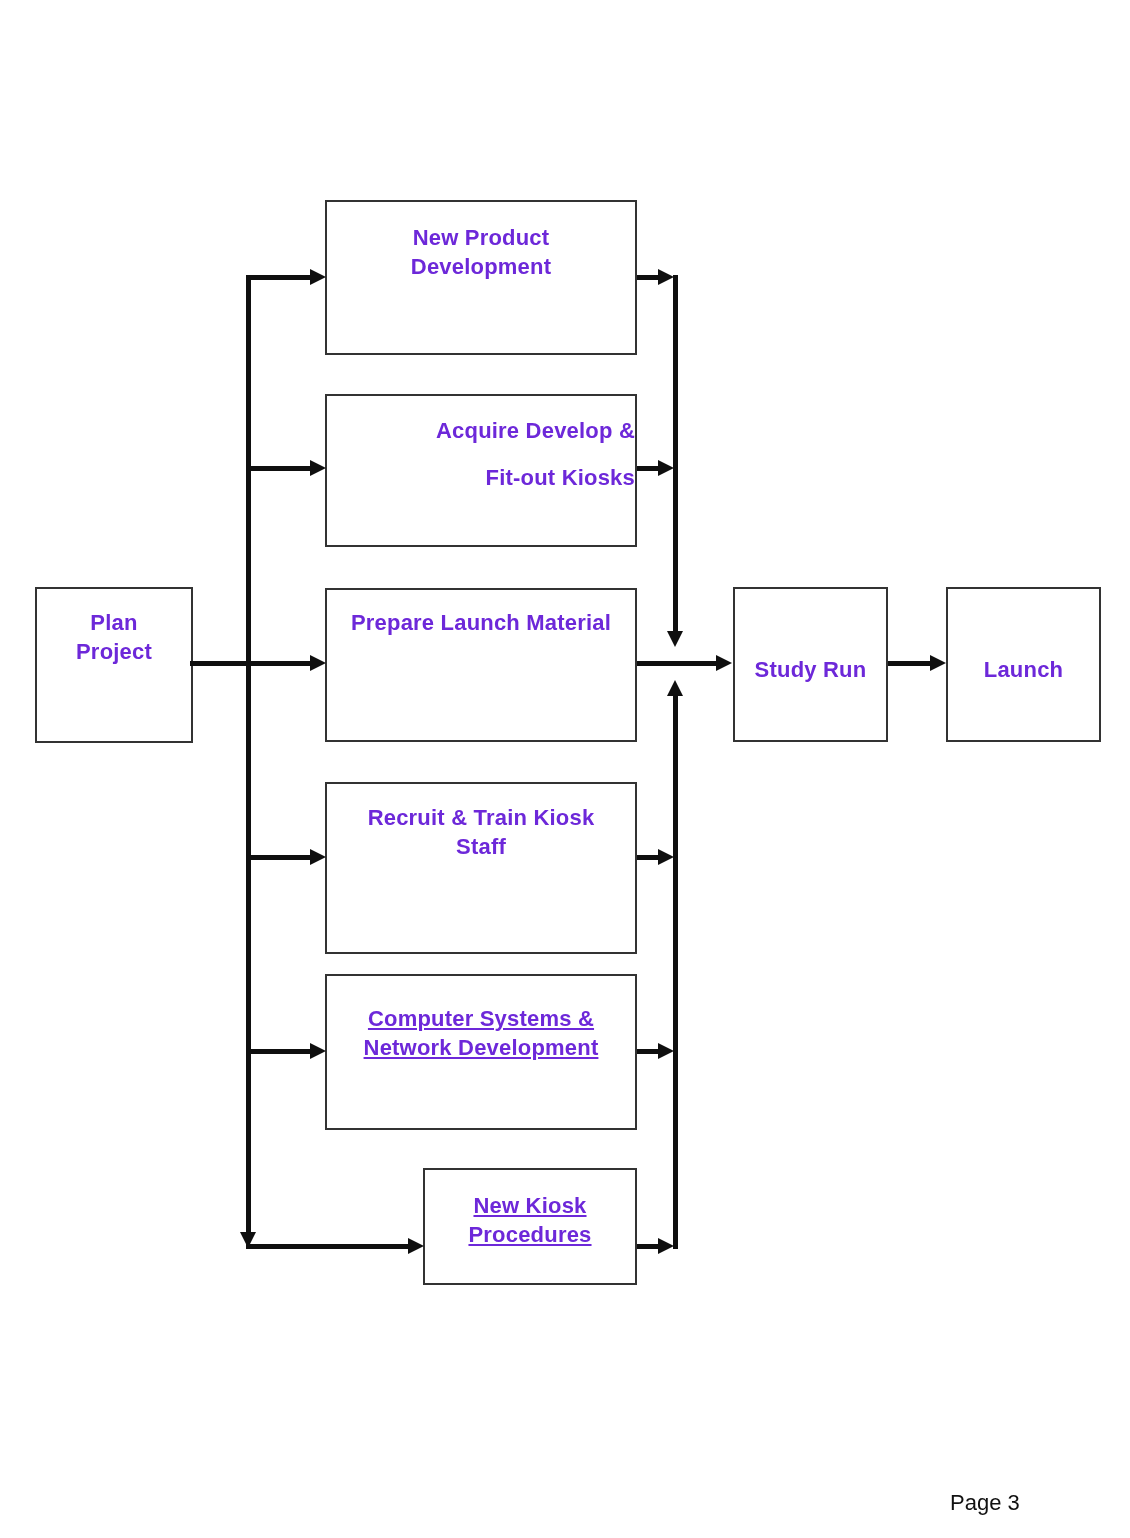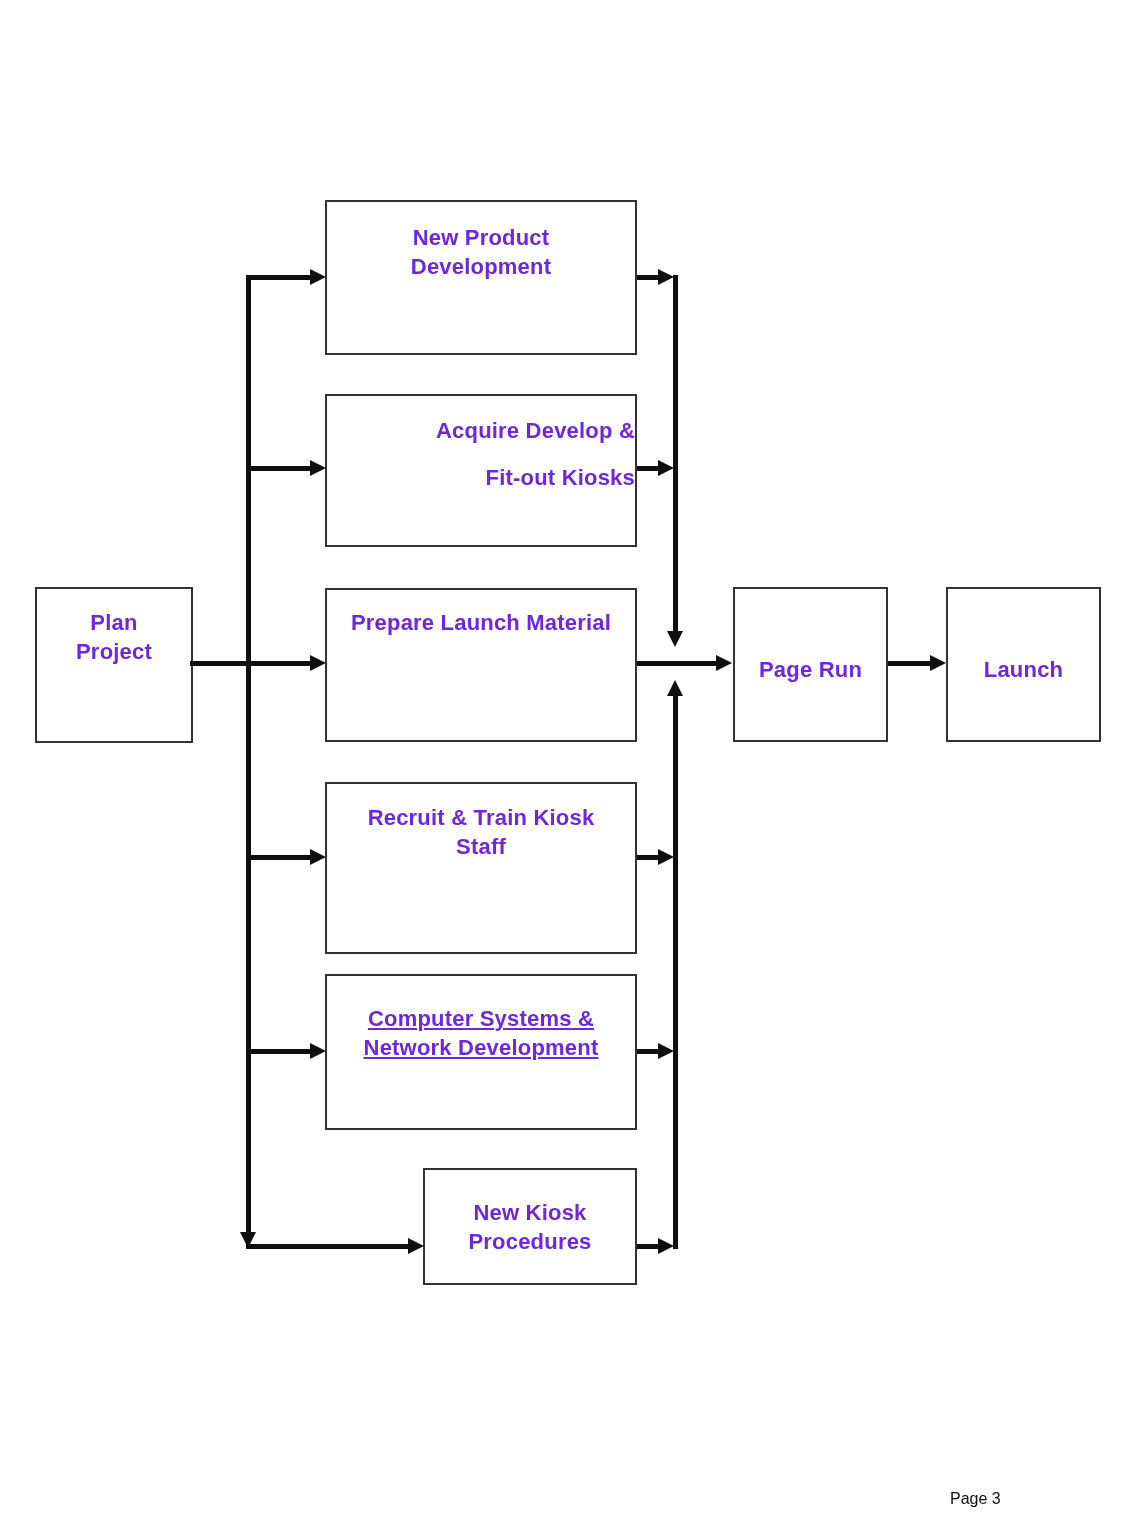--- a/index.html
+++ b/index.html
@@ -73,21 +73,21 @@
     position: absolute;
     width: 0; height: 0;
     border-left: 8px solid transparent;
     border-right: 8px solid transparent;
     border-bottom: 16px solid #0f0f0f;
   }
   .page-number {
     position: absolute;
     left: 950px;
     top: 1490px;
-    font-size: 16px;
+    font-size: 22px;
     color: #111111;
   }
 </style>
 </head>
 <body>
 
 <div class="page">
 
 
   <div>
@@ -116,26 +116,26 @@
       <span class="node-label" style="padding-top:19px;">Recruit &amp; Train Kiosk
 Staff</span>
     </div>
 
     <div class="node" style="left:325px; top:974px; width:312px; height:156px;">
       <span class="node-label" style="padding-top:28px;text-decoration:underline;">Computer Systems &amp;
 Network Development</span>
     </div>
 
     <div class="node" style="left:423px; top:1168px; width:214px; height:117px;">
-      <span class="node-label" style="padding-top:28px;">New Kiosk
+      <span class="node-label" style="padding-top:21px;text-decoration:underline;">New Kiosk
 Procedures</span>
     </div>
 
     <div class="node" style="left:733px; top:587px; width:155px; height:155px;">
-      <span class="node-label" style="padding-top:66px;">Page Run</span>
+      <span class="node-label" style="padding-top:66px;">Study Run</span>
     </div>
 
     <div class="node" style="left:946px; top:587px; width:155px; height:155px;">
       <span class="node-label" style="padding-top:66px;">Launch</span>
     </div>
 
     <div class="vline" style="left:246px; top:275px; height:957px;"></div>
     <div class="arr-d" style="left:240px; top:1232px;"></div>
 
     <div class="hline" style="left:190px; top:661px; width:122px;"></div>

